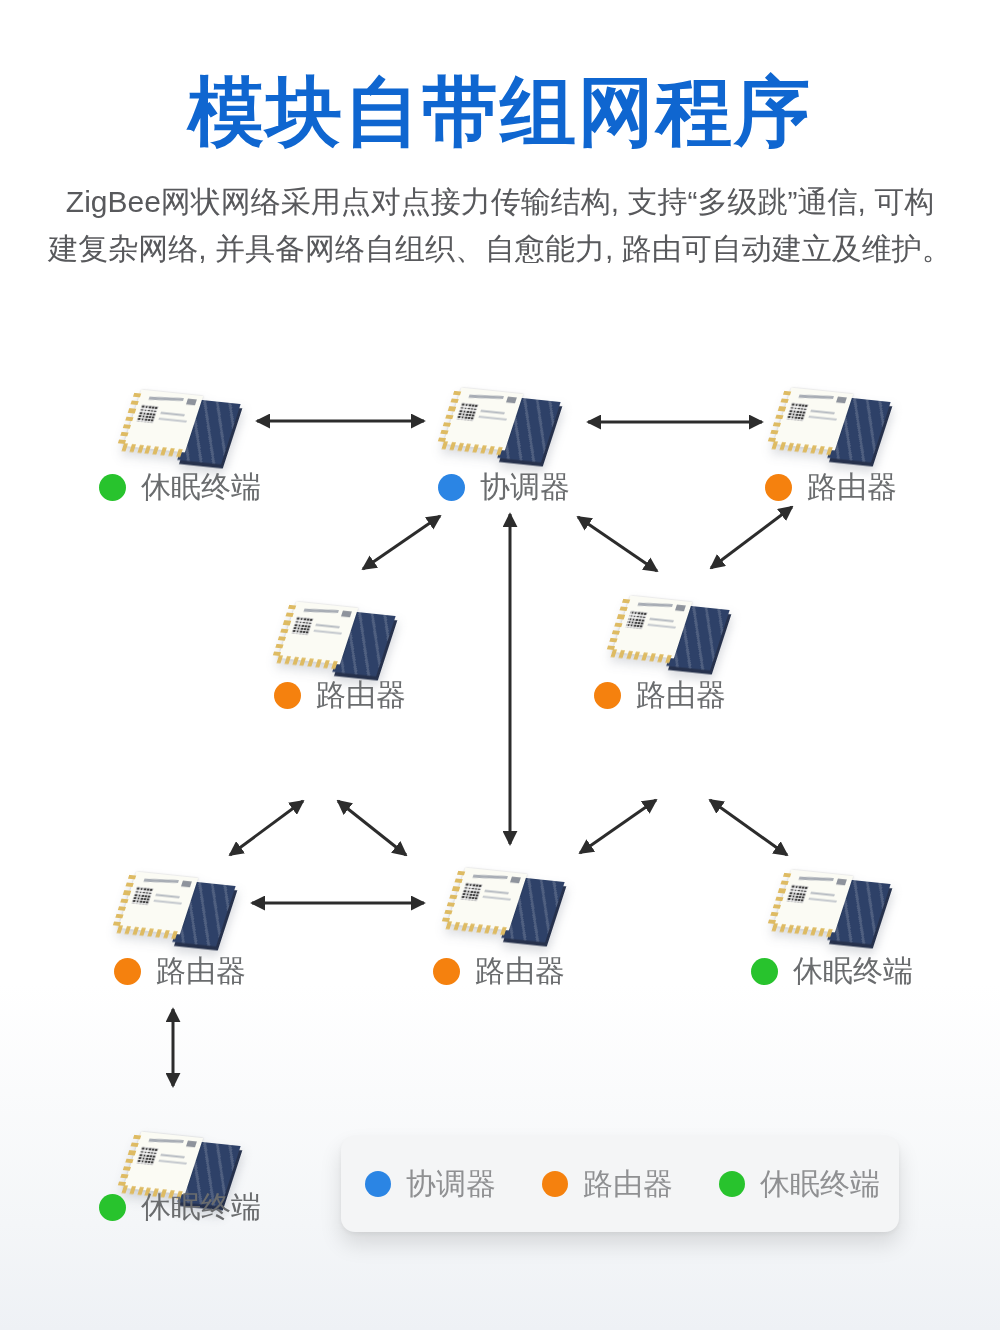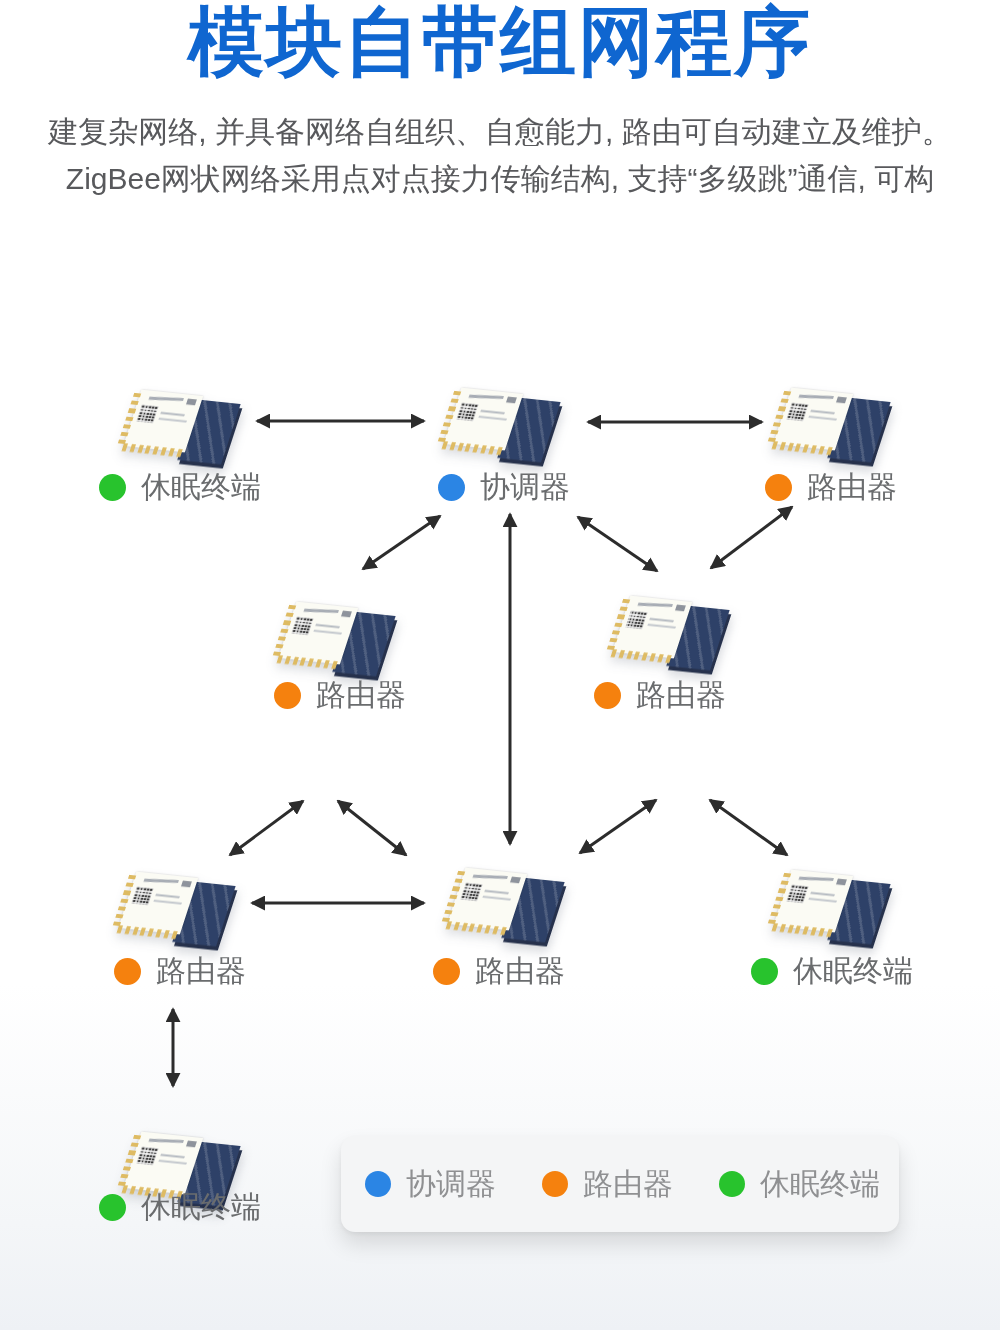--- a/index.html
+++ b/index.html
@@ -2,21 +2,21 @@
 <html><head>
 <meta charset="utf-8">
 <style>
   html,body{margin:0;padding:0;}
   body{
     width:1000px;height:1330px;position:relative;overflow:hidden;
     font-family:"Liberation Sans","DejaVu Sans",sans-serif;
     background:linear-gradient(180deg,#ffffff 0%,#ffffff 74%,#f4f6f8 92%,#eef1f5 100%);
   }
   .title{
-    margin:0;text-align:center;
+    margin:0;padding-top:70px;text-align:center;
     font-size:76px;font-weight:700;letter-spacing:2px;color:#0f66d0;line-height:1.1;
   }
   .intro{
     margin:24px auto 0;width:930px;text-align:center;
     font-size:30px;line-height:47px;color:#58595c;
   }
   #diagram{position:absolute;left:0;top:0;width:1000px;height:1330px;}
   #edges{position:absolute;left:0;top:0;width:1000px;height:1330px;pointer-events:none;}
 
   
@@ -61,22 +61,22 @@
   }
   .legend-item{display:flex;align-items:center;gap:15px;}
   .legend-dot{width:26px;height:26px;border-radius:50%;background:#999;}
   .legend-label{font-size:30px;color:#8f9092;white-space:nowrap;}
 </style>
 </head>
 <body>
 
 <h1 class="title" style="color: rgb(15, 102, 208);">模块自带组网程序</h1>
 <div class="intro">
+  <div>ZigBee网状网络采用点对点接力传输结构, 支持“多级跳”通信, 可构</div>
   <div>建复杂网络, 并具备网络自组织、自愈能力, 路由可自动建立及维护。</div>
-  <div>ZigBee网状网络采用点对点接力传输结构, 支持“多级跳”通信, 可构</div>
 </div>
 
 <div id="diagram">
   <svg id="edges" width="1000" height="1330" viewBox="0 0 1000 1330">
     <defs>
       <marker id="ah" viewBox="0 0 12 12" refX="10.5" refY="6" markerWidth="15" markerHeight="15" markerUnits="userSpaceOnUse" orient="auto-start-reverse">
         <path d="M0,0 L12,6 L0,12 Z" fill="#2c2c2c"></path>
       </marker>
     </defs>
     <g id="edge-group">

